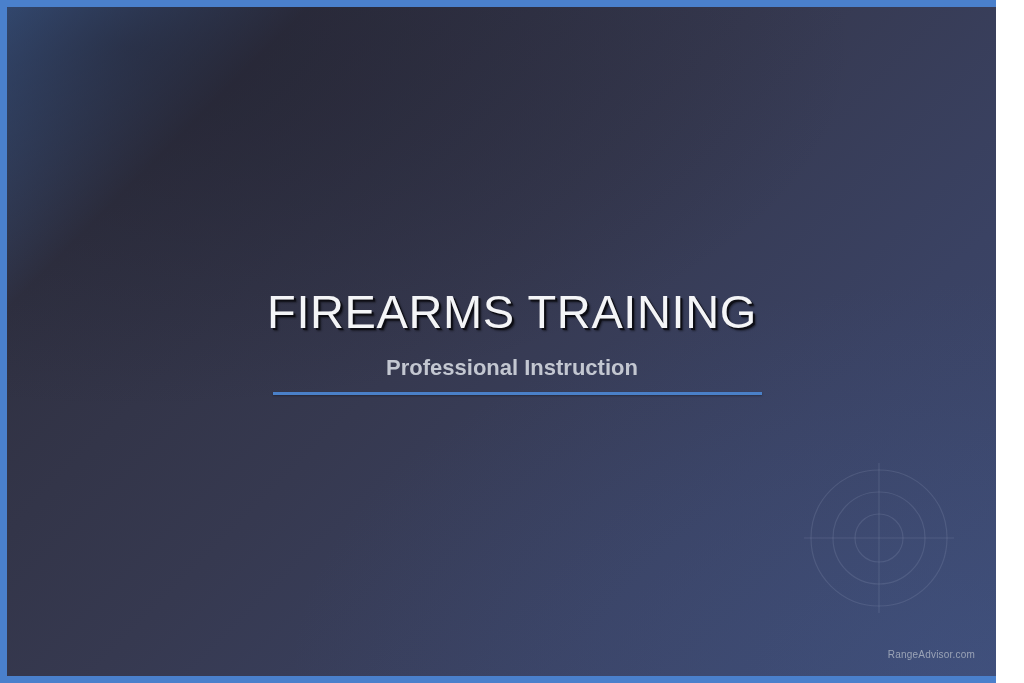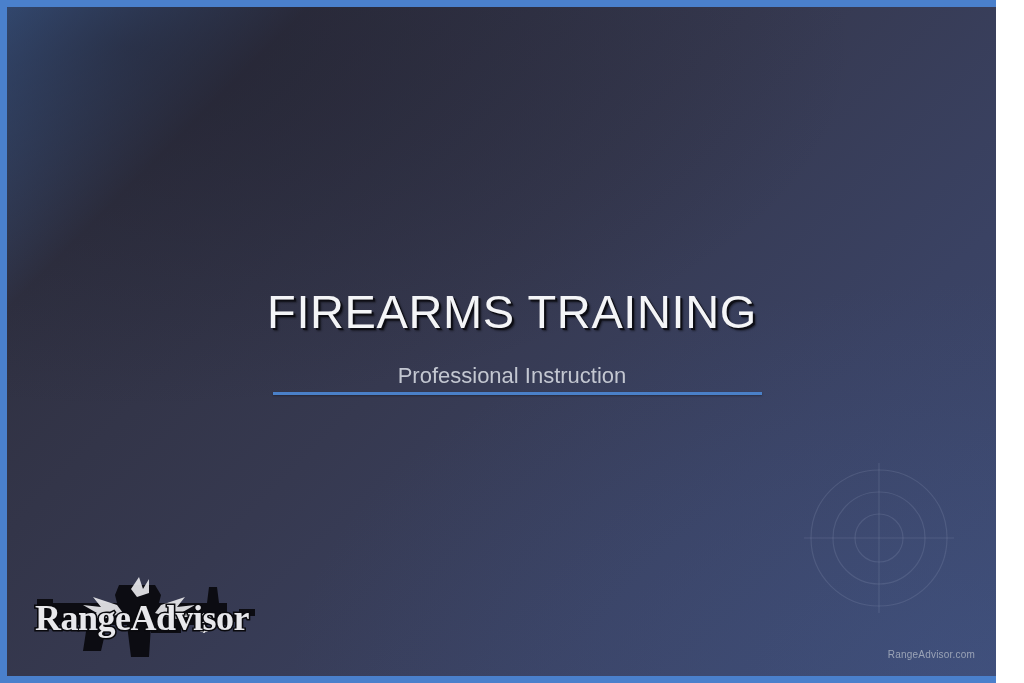--- a/index.html
+++ b/index.html
@@ -74,25 +74,25 @@
     font-family: "Liberation Sans", sans-serif;
     font-size: 47px;
     font-weight: 400;
     letter-spacing: 0.6px;
     color: #f4f5f7;
     line-height: 1.0;
     text-shadow: 2px 2px 0 rgba(10,10,16,0.85), 3px 3px 2px rgba(0,0,0,0.45);
     white-space: nowrap;
   }
   #subtitle {
-    margin: 12px;
+    margin: 4px;
     padding-top: 18px;
     font-family: "Liberation Sans", sans-serif;
     font-size: 22px;
-    font-weight: 400;
+    font-weight: 700;
     color: #c3c7d1;
     line-height: 1.0;
     white-space: nowrap;
   }
   #accent-rule {
     position: absolute;
     left: 266px;
     top: 385px;
     width: 489px;
     height: 3px;
@@ -143,50 +143,17 @@
       </svg>
     </div>
 
     <div id="title-block">
       <h1 id="main-title">FIREARMS TRAINING</h1>
       <p id="subtitle">Professional Instruction</p>
     </div>
 
     <div id="accent-rule"></div>
 
-    <div id="logo">
-      <svg width="235" height="96" viewBox="0 0 235 96" aria-hidden="true">
-
-        <g fill="#0c0c12">
-
-          <path d="M14,40 L196,40 L196,52 L208,52 L208,46 L224,46 L224,53 L208,53 L208,59 L196,59 L196,62 L150,62 L150,70 L120,70 L120,62 L14,62 Z"></path>
-
-          <path d="M96,62 L120,62 L118,94 L100,94 Z"></path>
-
-          <path d="M88,22 L124,22 L130,32 L128,40 L86,40 L84,32 Z"></path>
-
-          <path d="M178,24 L186,24 L188,40 L176,40 Z"></path>
-
-          <path d="M6,36 L22,36 L22,66 L6,66 Z"></path>
-
-          <path d="M56,62 L76,62 L70,88 L52,88 Z"></path>
-        </g>
-
-        <g fill="#e8e8ec" opacity="0.92">
-          <path d="M86,42 L62,34 L70,44 L52,42 L66,50 L50,52 L72,56 L92,50 Z"></path>
-          <path d="M130,42 L154,34 L146,44 L164,42 L150,50 L166,52 L144,56 L124,50 Z"></path>
-          <path d="M100,26 L108,14 L112,26 L118,16 L118,30 L106,34 Z"></path>
-        </g>
-
-        <g fill="none" stroke="#e8e8ec" stroke-width="1.6">
-          <circle cx="173" cy="60" r="8.5"></circle>
-          <line x1="173" y1="50" x2="173" y2="70"></line>
-          <line x1="163" y1="60" x2="183" y2="60"></line>
-        </g>
-
-        <text x="4" y="67" font-family="'Liberation Serif', serif" font-size="36" font-weight="bold" fill="#e8e8ec" stroke="#0a0a0e" stroke-width="3.2" paint-order="stroke fill" letter-spacing="-0.5">RangeAdvisor</text>
-      </svg>
-    </div>
 
     <div id="footer-url">RangeAdvisor.com</div>
 
   </div>
 </div>
 
 </body></html>

